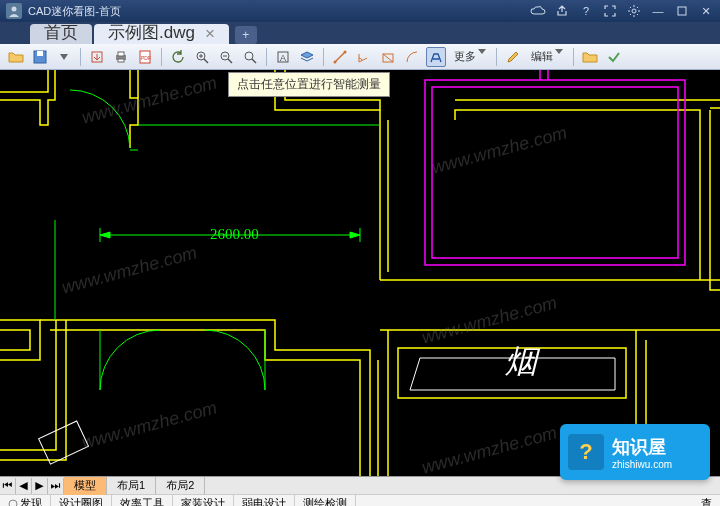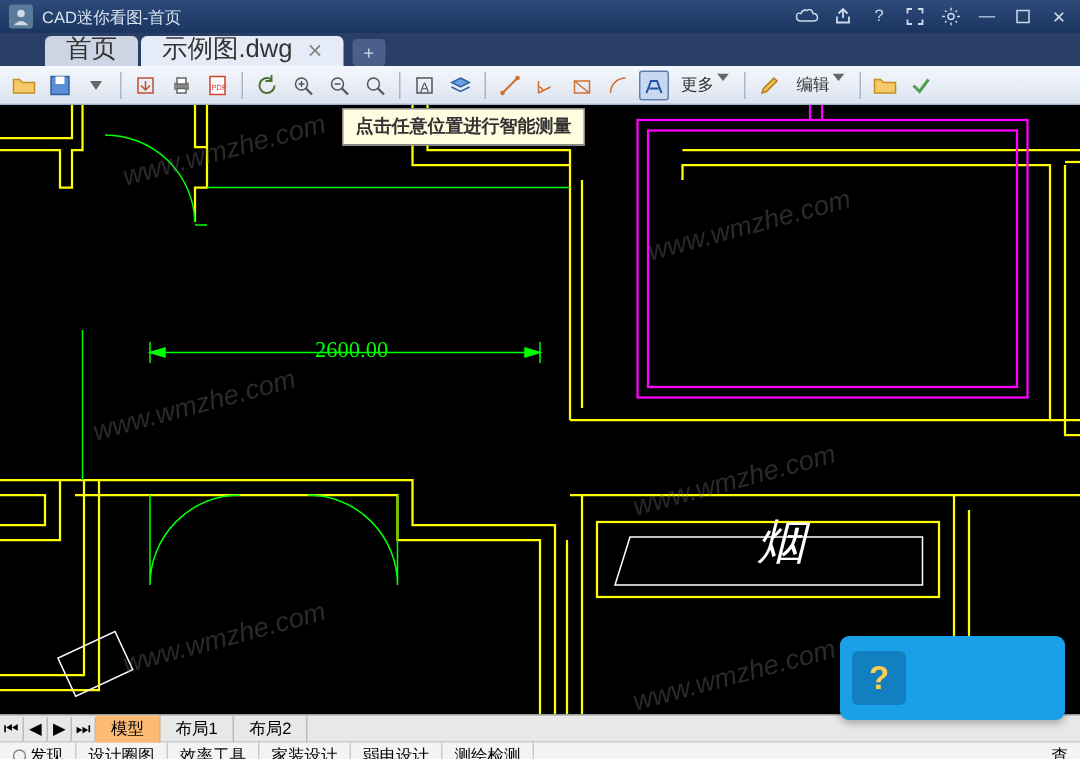--- a/index.html
+++ b/index.html
@@ -17,21 +17,21 @@
 .tab-add { width: 22px; height: 18px; background: #4a5f8a; display: flex; align-items: center; justify-content: center; border-radius: 3px; cursor: pointer; color: #cdd9ea; font-size: 12px; margin-left: 4px; }
 
 .toolbar { height: 26px; background: linear-gradient(180deg,#f4f7fc,#dde4f0); border-bottom: 1px solid #9fb0cc; display: flex; align-items: center; padding: 0 6px; gap: 4px; }
 .tool-btn { width: 20px; height: 20px; display: flex; align-items: center; justify-content: center; cursor: pointer; border-radius: 2px; }
 .tool-sep { width: 1px; height: 18px; background: #a8b6cc; margin: 0 2px; }
 .tool-text { font-size: 11px; color: #333; padding: 0 4px; cursor: pointer; display: flex; align-items: flex-start; gap: 2px; }
 
 .canvas { position: relative; height: 406px; background: #000; overflow: hidden; }
 .canvas svg { position: absolute; top: 0; left: 0; }
 .watermark { position: absolute; color: rgba(120,120,120,0.35); font-size: 18px; font-style: italic; transform: rotate(-15deg); pointer-events: none; }
-.tooltip { position: absolute; top: 2px; left: 228px; background: #fffde0; border: 1px solid #888; padding: 3px 8px; font-size: 12px; color: #333; font-weight: bold; }
+.tooltip { position: absolute; top: 2px; left: 228px; background: #fffde0; border: 1px solid #888; padding: 3px 8px; font-size: 12px; color: #333; }
 .cad-text { position: absolute; color: #fff; font-family: "KaiTi","STKaiti",serif; }
 
 .layout-tabs { height: 18px; background: #e8e8e8; border-top: 1px solid #999; display: flex; align-items: center; font-size: 11px; }
 .layout-tabs .nav-btn { width: 16px; height: 16px; display: flex; align-items: center; justify-content: center; cursor: pointer; border-right: 1px solid #bbb; }
 .layout-tab { padding: 0 10px; height: 18px; display: flex; align-items: center; border-right: 1px solid #bbb; cursor: pointer; }
 .layout-tab.active { background: #fdba74; }
 
 .status-bar { height: 18px; background: #f4f4f4; border-top: 1px solid #ccc; display: flex; align-items: center; font-size: 11px; }
 .status-tab { padding: 0 8px; height: 18px; display: flex; align-items: center; border-right: 1px solid #ccc; cursor: pointer; gap: 2px; }
 .status-right { margin-left: auto; padding-right: 8px; }
@@ -344,13 +344,17 @@
       <span>弱电设计</span>
     </div>
   <div class="status-tab">
       <span>测绘检测</span>
     </div>
   <div class="status-right">查</div>
 </div>
 
 <div class="brand-badge">
   <div class="qmark">?</div>
+  <div class="bt">
+    <div class="t1">知识屋</div>
+    <div class="t2">zhishiwu.com</div>
+  </div>
 </div>
 
 </body></html>

